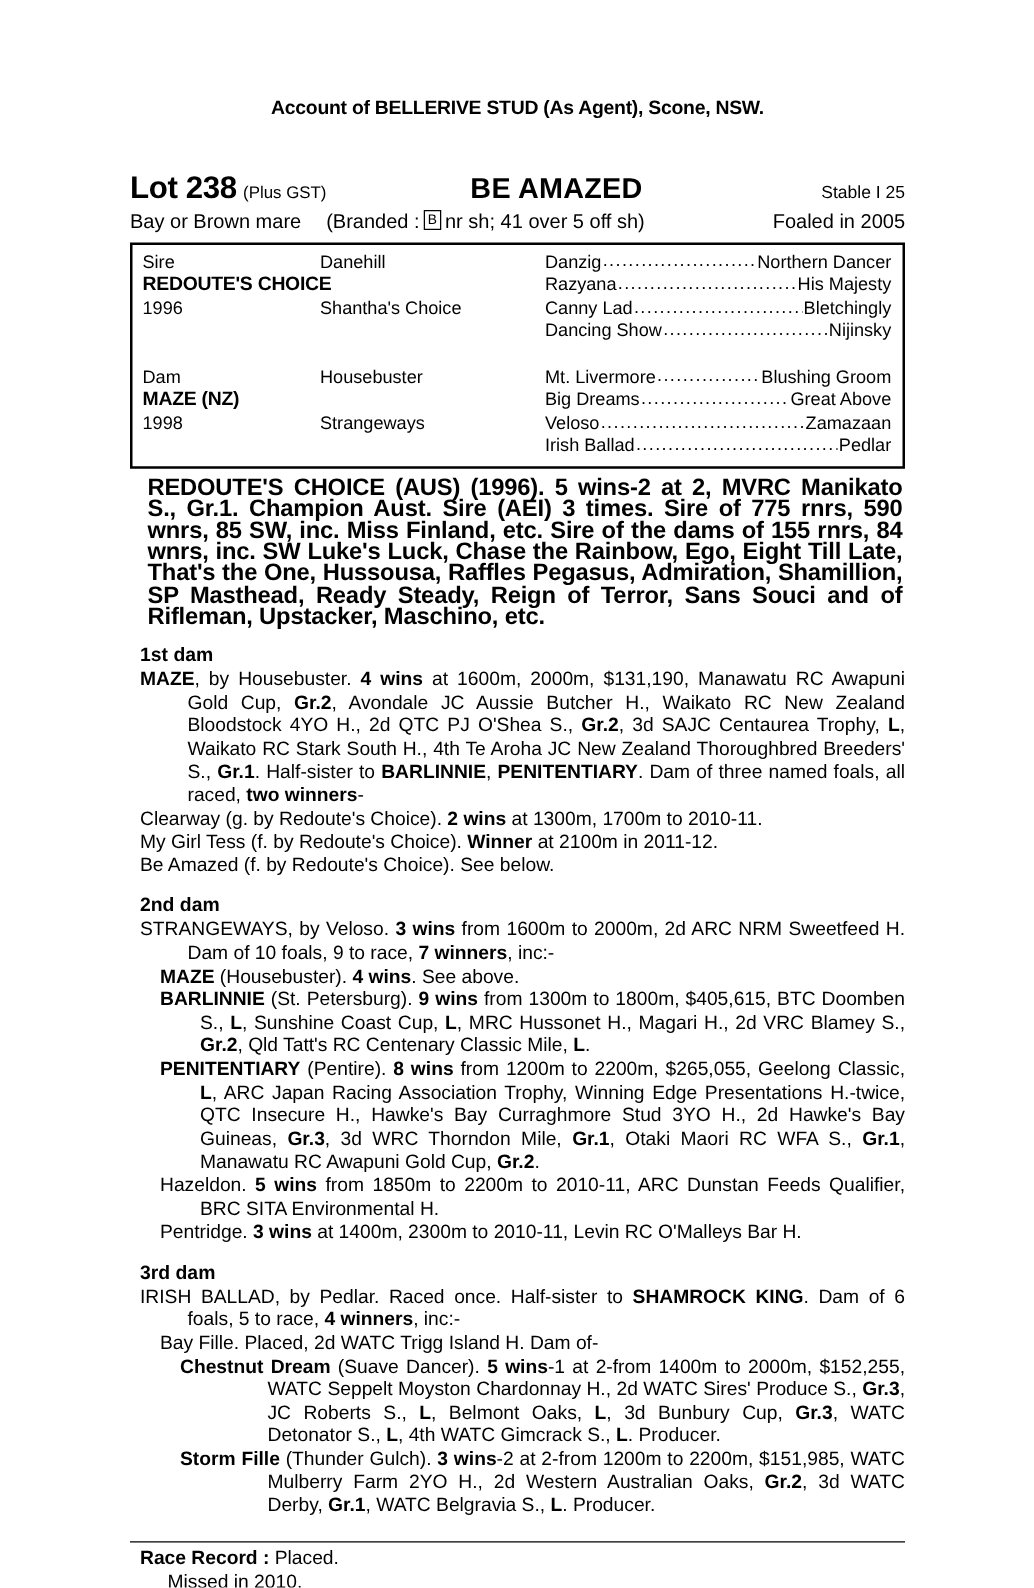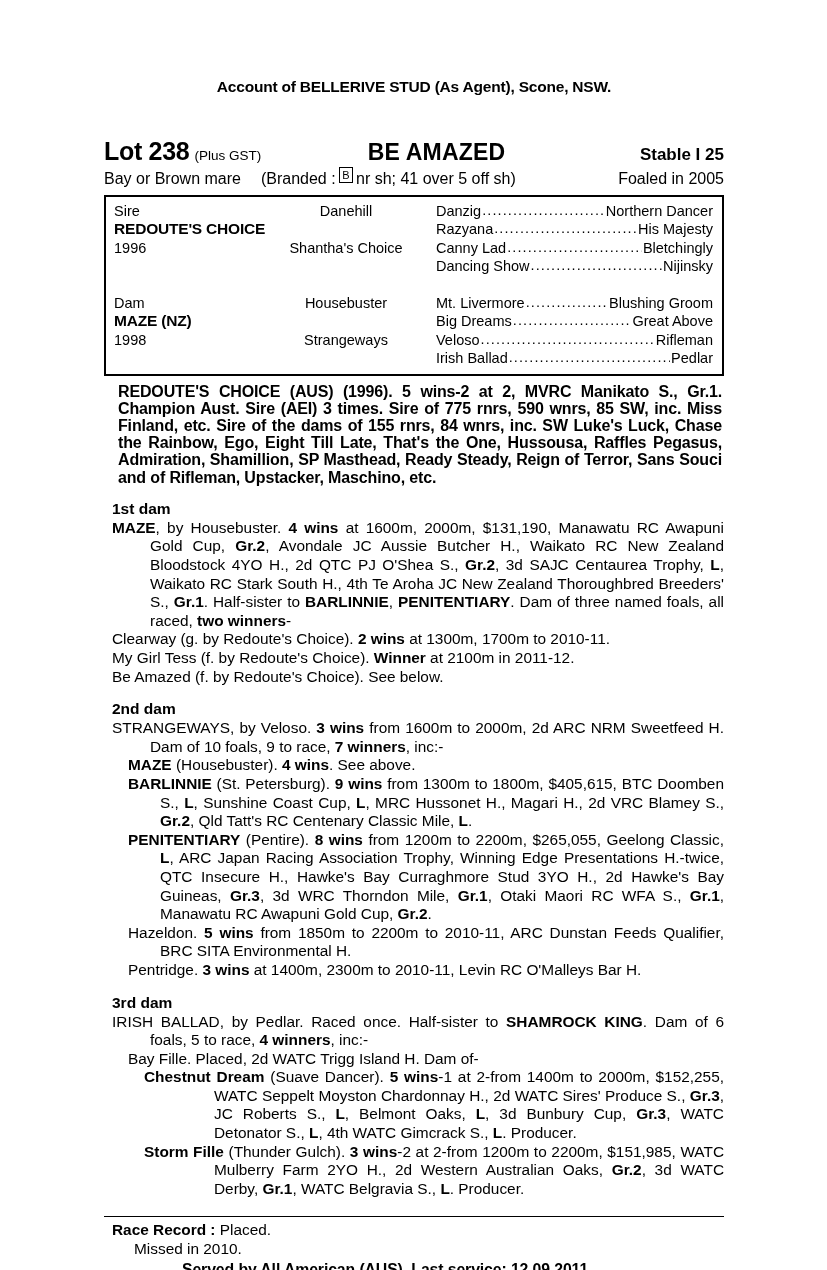--- a/index.html
+++ b/index.html
@@ -59,34 +59,34 @@
     margin-left: 5px;
   }
   .horse-name {
     font-weight: bold;
     font-size: 23px;
     letter-spacing: 0.2px;
     position: relative;
     left: -14px;
   }
   .stable {
-    font-weight: bold;
-    font-size: 17px;
+    font-weight: normal;
+    font-size: 14px;
     white-space: nowrap;
     margin-top: 43px;
   }
   .desc-row {
     display: flex;
     align-items: baseline;
     justify-content: space-between;
     font-size: 16px;
     margin: 0 0 7px 0;
     white-space: nowrap;
   }
-  .desc-left { display: flex; align-items: flex-start; }
+  .desc-left { display: flex; align-items: flex-end; }
   .desc-colour { margin-right: 20px; }
   .brand-box {
     display: inline-block;
     border: 1.3px solid #000;
     font-size: 11px;
     line-height: 1;
     padding: 1.5px 2.5px;
     margin: 0 3px;
     position: relative;
     top: -3px;
@@ -99,21 +99,21 @@
     padding: 5px 0 6px 0;
     margin: 0 0 7px 0;
     font-size: 14.5px;
     line-height: 18.4px;
   }
   .ped-row {
     display: flex;
     white-space: nowrap;
   }
   .ped-c1 { width: 150px; padding-left: 8px; box-sizing: border-box; }
-  .ped-c2 { width: 180px; text-align: center; }
+  .ped-c2 { width: 180px; }
   .ped-c3 {
     flex: 1;
     display: flex;
     align-items: baseline;
     padding-right: 9px;
     overflow: hidden;
   }
   .ped-c1.b, .ped-c2.b { font-weight: bold; font-size: 15.5px; letter-spacing: -0.2px; }
   .g-left { flex: 0 0 auto; }
   .g-dots {
@@ -125,21 +125,21 @@
     font-size: 14.5px;
     position: relative;
     top: -1px;
   }
   .g-right { flex: 0 0 auto; }
   .ped-spacer { height: 18.4px; }
 
   
   .sire-summary {
     font-weight: bold;
-    font-size: 16px;
+    font-size: 19px;
     line-height: 17.2px;
     letter-spacing: -0.15px;
     text-align: justify;
     margin: 0 0 14px 0;
     padding-left: 14px;
     padding-right: 2px;
   }
 
   
   .dam-heading {
@@ -273,21 +273,21 @@
             <span class="g-dots">..........................................................................................</span>
             <span class="g-right">Great Above</span>
           </div>
         </div>
         <div class="ped-row">
           <div class="ped-c1">1998</div>
           <div class="ped-c2">Strangeways</div>
           <div class="ped-c3">
             <span class="g-left">Veloso</span>
             <span class="g-dots">..........................................................................................</span>
-            <span class="g-right">Rifleman</span>
+            <span class="g-right">Zamazaan</span>
           </div>
         </div>
         <div class="ped-row">
           <div class="ped-c1"></div>
           <div class="ped-c2"></div>
           <div class="ped-c3">
             <span class="g-left">Irish Ballad</span>
             <span class="g-dots">..........................................................................................</span>
             <span class="g-right">Pedlar</span>
           </div>

